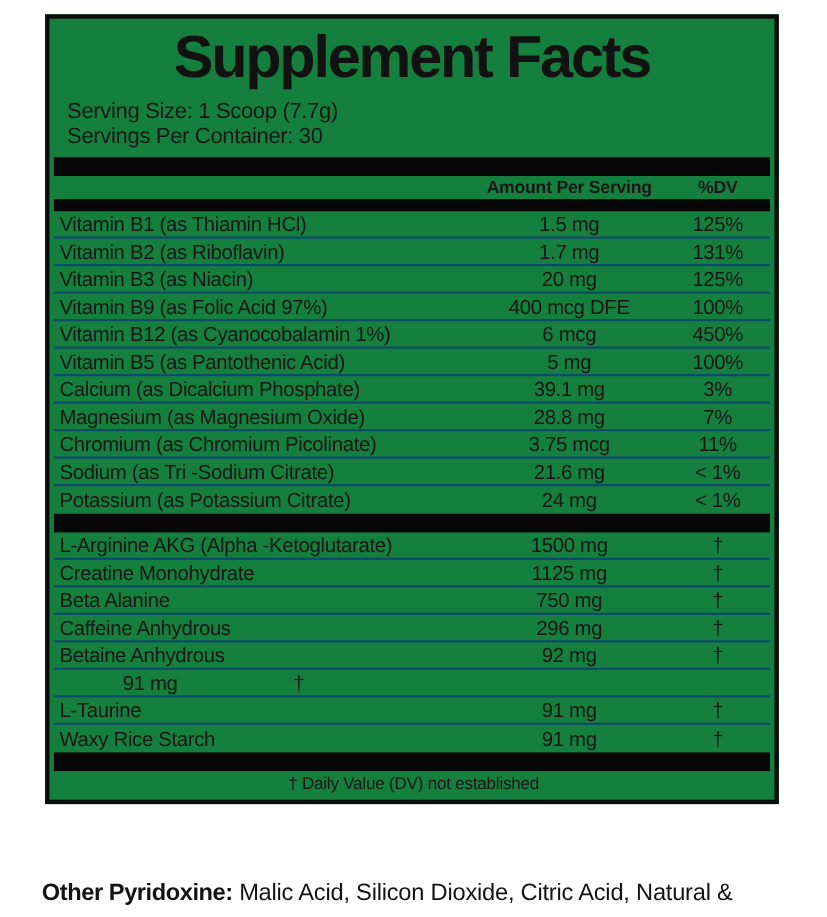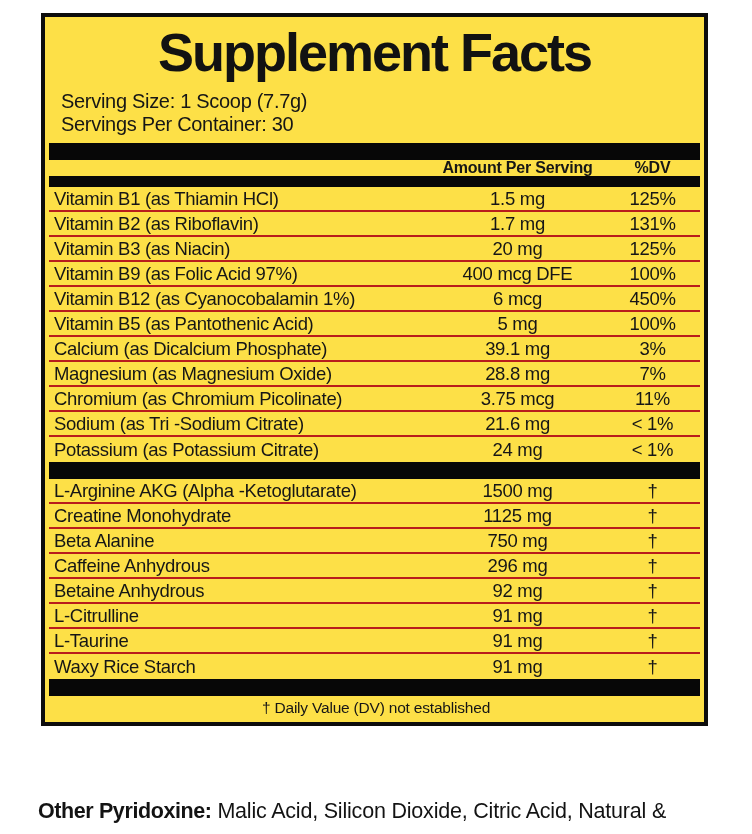--- a/index.html
+++ b/index.html
@@ -15,21 +15,21 @@
     height: 834px;
     background: #ffffff;
     overflow: hidden;
   }
   .panel {
     position: absolute;
     left: 41px;
     top: 13px;
     width: 651px;
     border: 4px solid #0d0d0d;
-    background: #fde047;
+    background: #15803d;
     padding: 0 4px 2px 4px;
   }
   .title {
     margin: 4px 0 0 0;
     font-size: 54px;
     line-height: 62px;
     font-weight: bold;
     letter-spacing: -2px;
     text-align: center;
     color: #121212;
@@ -44,31 +44,31 @@
   }
   .bar {
     height: 17px;
     background: #070707;
   }
   .bar.first { margin-top: 7px; }
   .bar.thin { height: 11px; }
   .hdr-row {
     display: flex;
     align-items: center;
-    height: 16px;
+    height: 21px;
     font-weight: bold;
     font-size: 16px;
     letter-spacing: -0.2px;
   }
   .row {
     display: flex;
     align-items: center;
     height: 25px;
     box-sizing: border-box;
-    border-bottom: 2px solid #b91c1c;
+    border-bottom: 2px solid #0c4a6e;
     font-size: 18.5px;
     letter-spacing: -0.3px;
   }
   .rows .row:last-of-type { border-bottom: 0; }
   .c-name { flex: 1; padding-left: 5px; white-space: nowrap; overflow: hidden; }
   .c-amount { width: 175px; text-align: center; white-space: nowrap; }
   .c-dv { width: 95px; text-align: center; white-space: nowrap; }
   .footnote {
     font-size: 15.5px;
     letter-spacing: -0.2px;
@@ -209,21 +209,20 @@
           <span class="c-dv">†</span>
         </div>
 
         <div class="row">
           <span class="c-name">Betaine Anhydrous</span>
           <span class="c-amount">92 mg</span>
           <span class="c-dv">†</span>
         </div>
 
         <div class="row">
-          <span class="c-name">L-Citrulline</span>
           <span class="c-amount">91 mg</span>
           <span class="c-dv">†</span>
         </div>
 
         <div class="row">
           <span class="c-name">L-Taurine</span>
           <span class="c-amount">91 mg</span>
           <span class="c-dv">†</span>
         </div>
 

